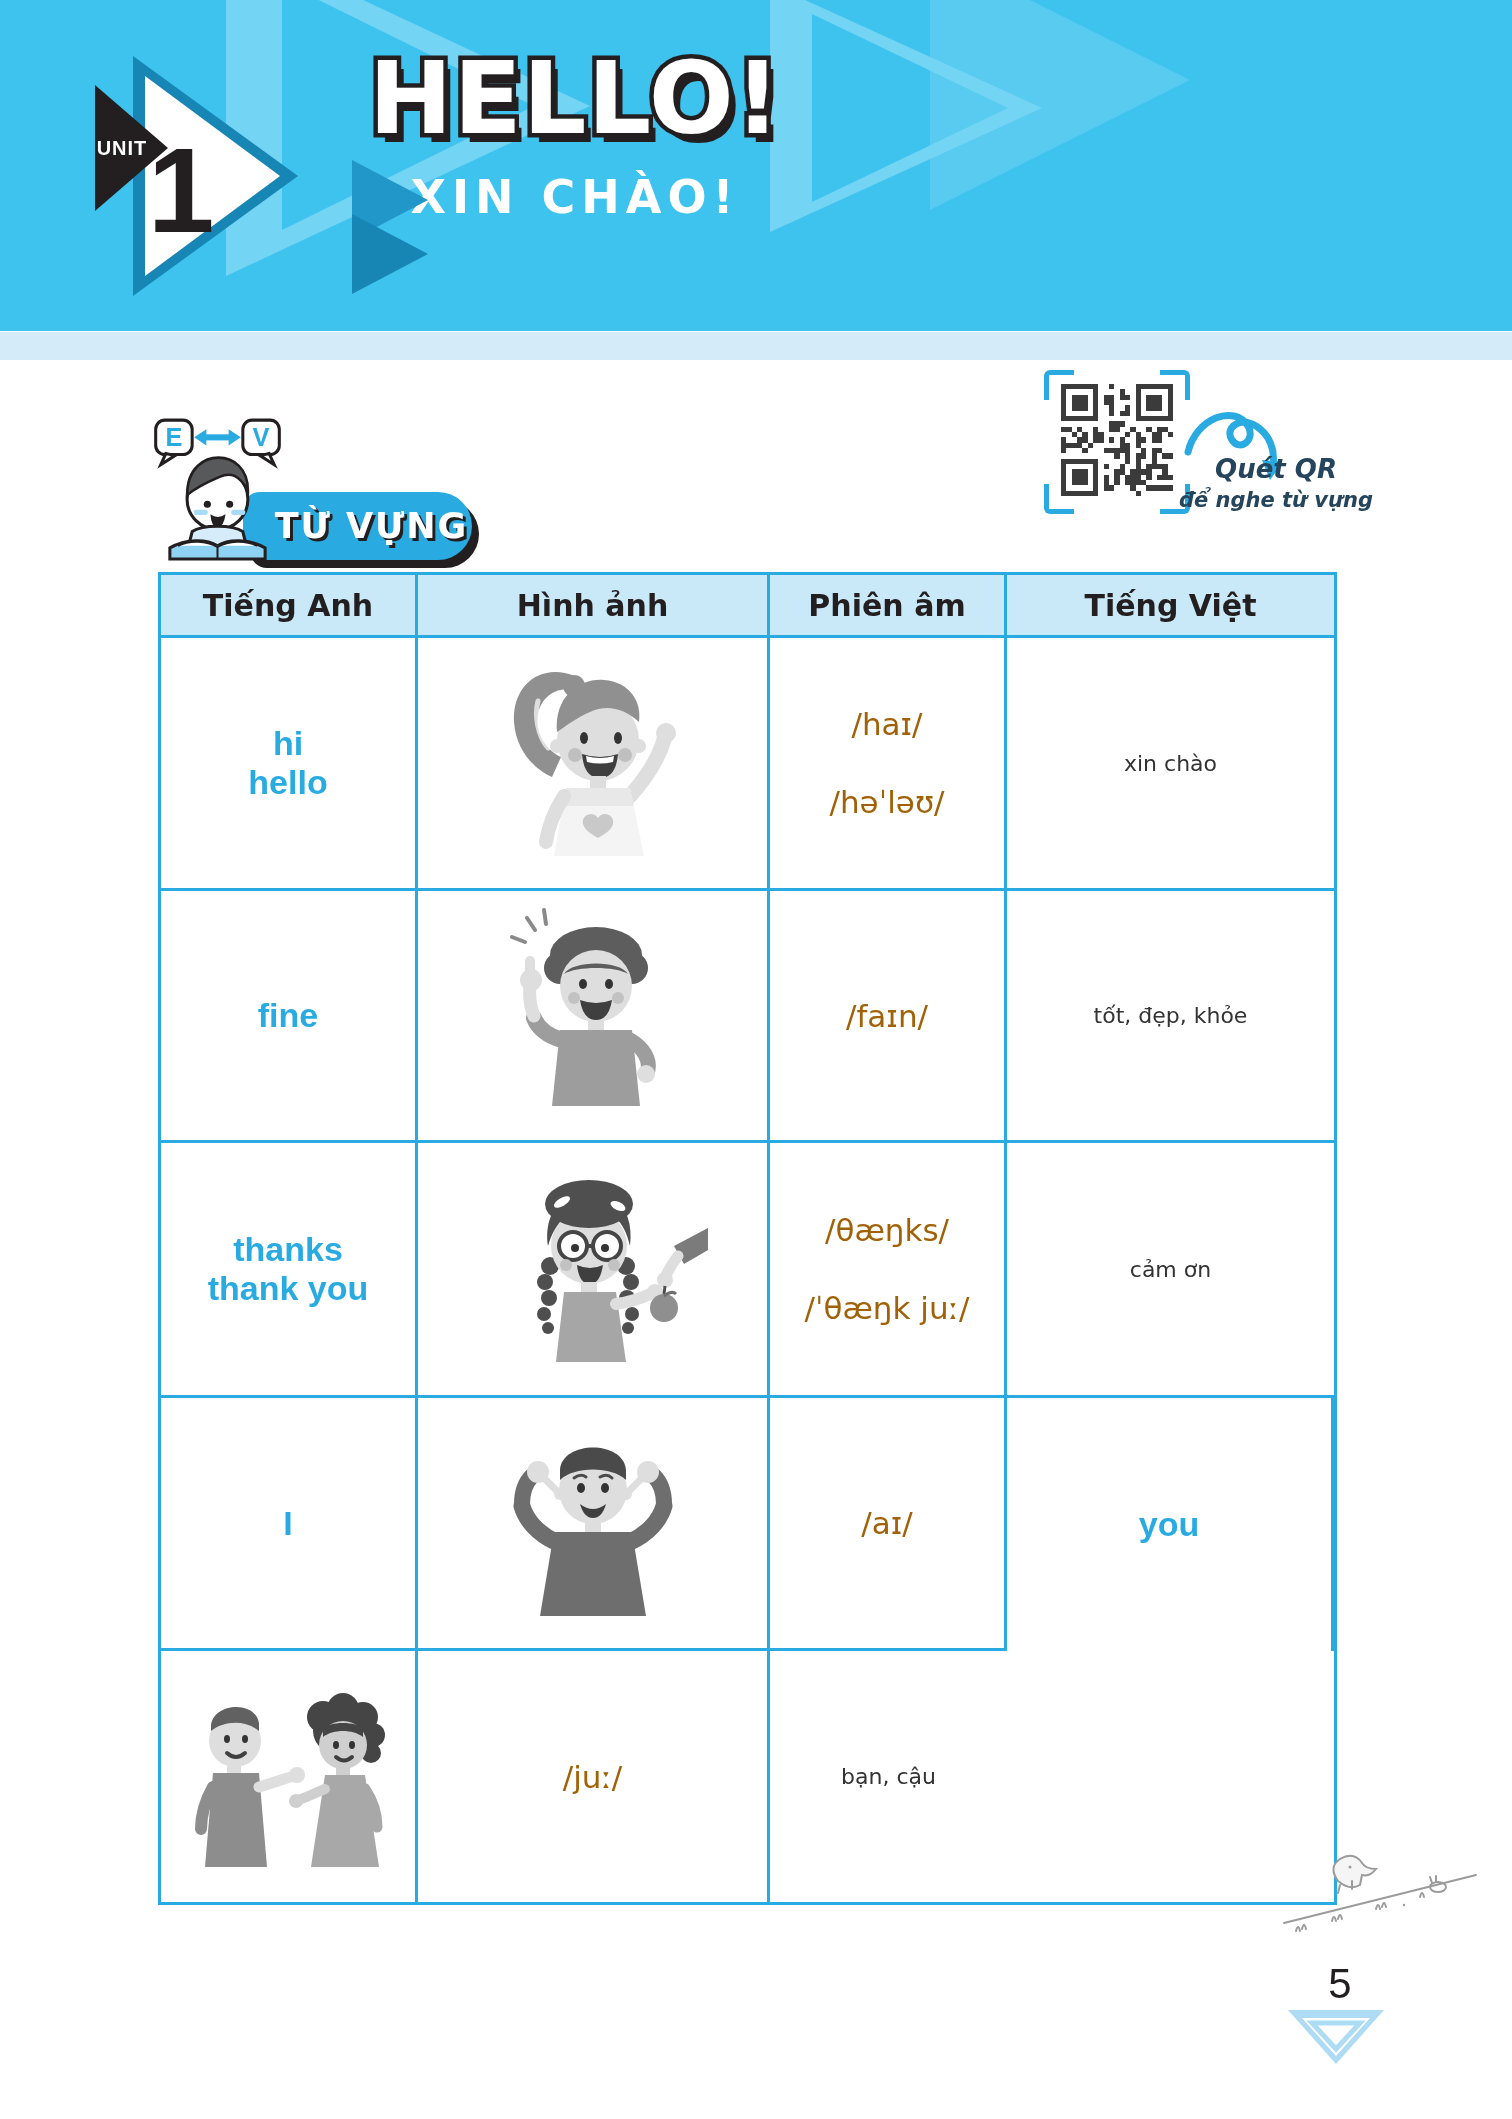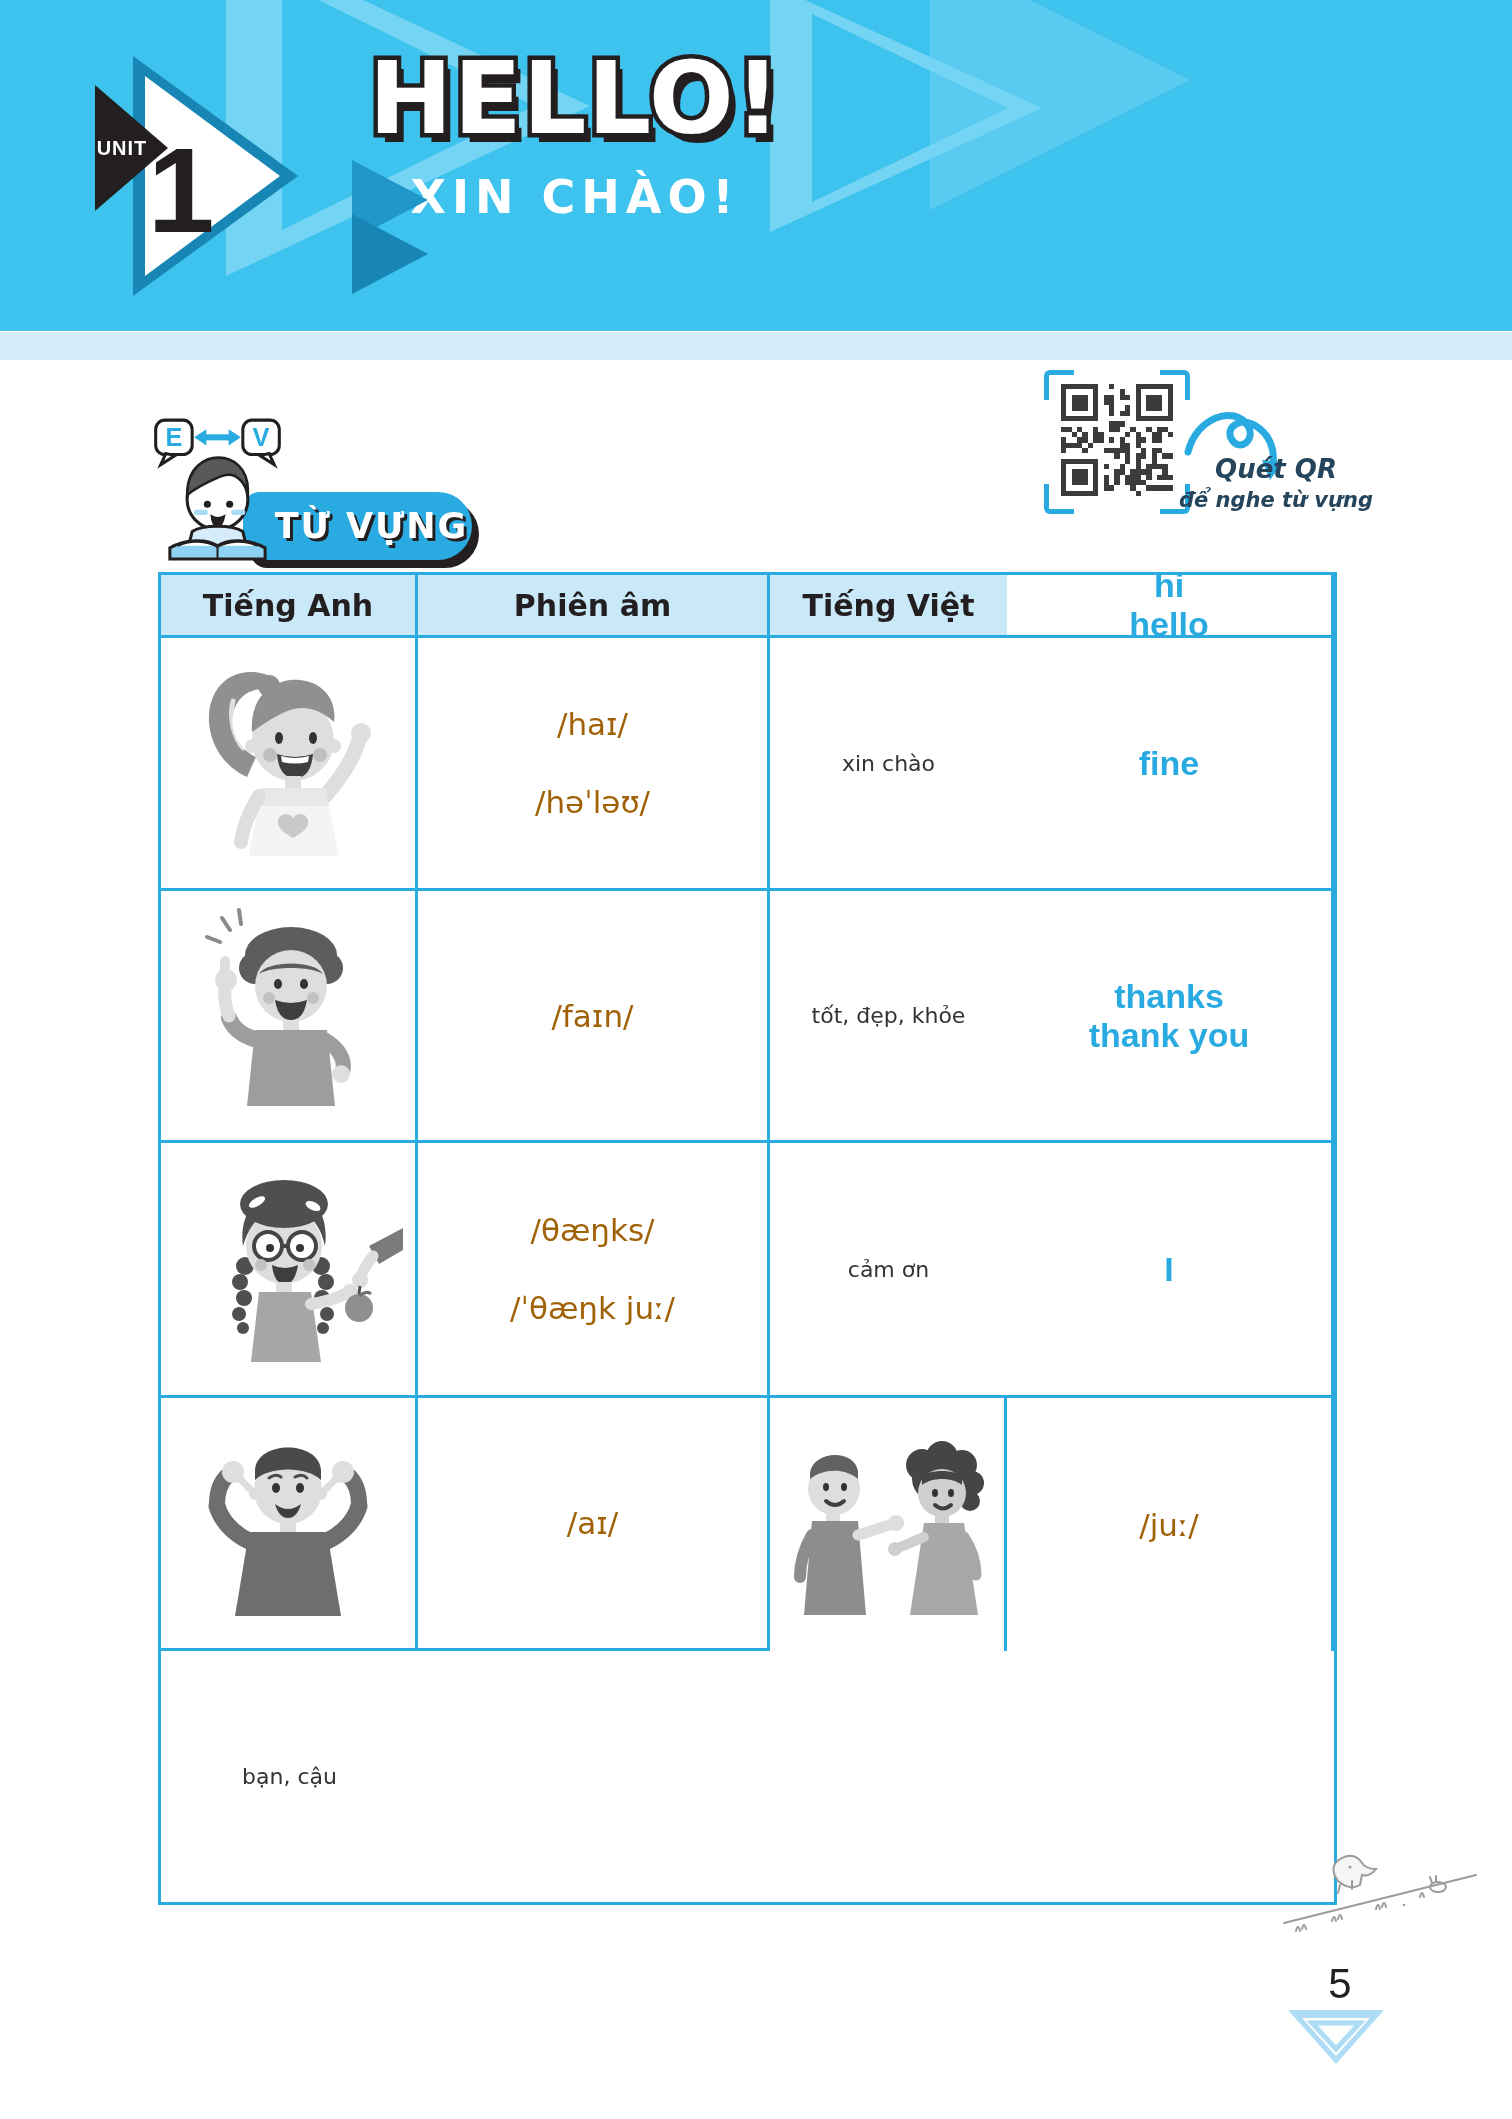--- a/index.html
+++ b/index.html
@@ -144,20 +144,21 @@
     <polygon points="80,60 101,62 88,80" fill="#29ABE2"></polygon>
   </svg>
   <div class="qr-note">
     <div class="l1">Quét QR</div>
     <div class="l2">để nghe từ vựng</div>
   </div>
 
   <div class="vtable">
 
     <div class="cell th">Tiếng Anh</div>
+    <div class="cell th">Hình ảnh</div>
     <div class="cell th">Phiên âm</div>
     <div class="cell th cl">Tiếng Việt</div>
 
     <div class="cell en">
       <div>hi</div>
       <div>hello</div>
     </div>
     <div class="cell">
       <svg width="230" height="215" viewBox="0 0 230 215">
         <path d="M97 20 C62 6 34 30 36 66 C38 96 58 114 74 121 L83 101 C67 93 57 77 60 58 C64 38 82 30 98 34 Z" fill="#909090"></path>
@@ -290,20 +291,23 @@
         <path d="M152 126 C170 118 182 104 186 90" stroke="#6e6e6e" stroke-width="17" fill="none" stroke-linecap="round"></path>
         <path d="M186 88 C186 76 182 66 176 60" stroke="#6e6e6e" stroke-width="16" fill="none" stroke-linecap="round"></path>
         <circle cx="170" cy="56" r="11" fill="#dedede"></circle>
         <path d="M164 62 L146 80" stroke="#dedede" stroke-width="7" stroke-linecap="round"></path>
       </svg>
     </div>
     <div class="cell ph">
       <div>/aɪ/</div>
     </div>
 
+    <div class="cell en rl">
+      <div>you</div>
+    </div>
     <div class="cell rl">
       <svg width="230" height="215" viewBox="0 0 230 215">
         <circle cx="62" cy="72" r="26" fill="#dedede"></circle>
         <path d="M38 58 C38 34 82 30 86 54 L86 62 C72 50 50 52 38 62 Z" fill="#616161"></path>
         <ellipse cx="54" cy="70" rx="3" ry="4" fill="#333333"></ellipse>
           <ellipse cx="72" cy="70" rx="3" ry="4" fill="#333333"></ellipse>
         <path d="M54 84 Q63 92 72 84" stroke="#3f3f3f" stroke-width="4" fill="none" stroke-linecap="round"></path>
         <rect x="54" y="96" width="14" height="10" fill="#dedede"></rect>
         <path d="M40 104 L86 104 L94 198 L32 198 Z" fill="#8d8d8d"></path>
         <path d="M86 118 C100 114 110 110 118 108" stroke="#dedede" stroke-width="11" fill="none" stroke-linecap="round"></path>

